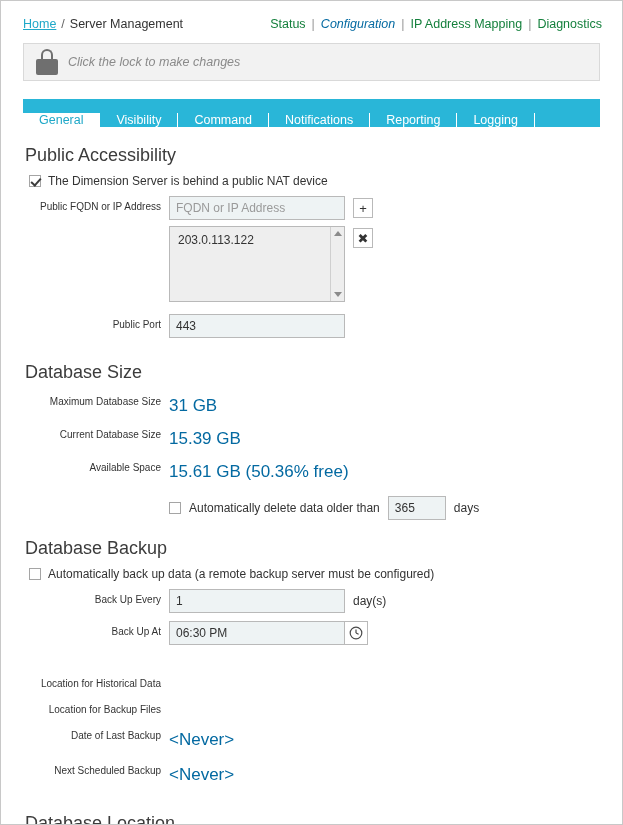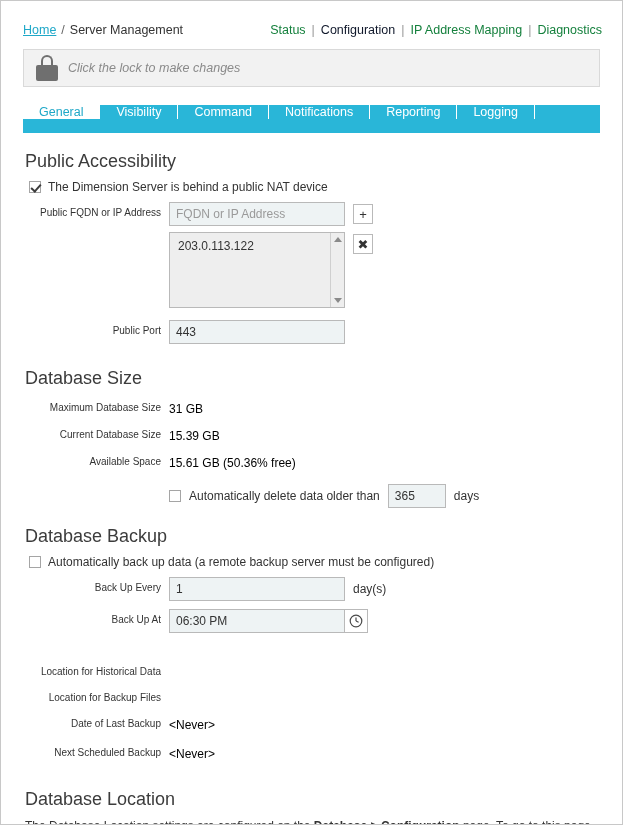--- a/index.html
+++ b/index.html
@@ -15,40 +15,40 @@
     background: #ffffff;
     border: 1px solid #c8c8c8;
     overflow: hidden;
   }
 
   
   .topbar {
     display: flex;
     align-items: center;
     justify-content: space-between;
-    padding: 22px 20px 6px 22px;
+    padding: 16px 20px 6px 22px;
     font-size: 12px;
     color: #444;
     gap: 34px;
   }
   .breadcrumb { display: flex; align-items: center; gap: 5px; font-size: 12.5px; }
   .breadcrumb a {
     color: #1fa8c8;
     text-decoration: underline;
     cursor: pointer;
   }
   .breadcrumb .sep { color: #666; }
   .breadcrumb .current { color: #333; }
 
   .topnav { display: flex; align-items: center; gap: 6px; font-size: 12.5px; }
   .topnav a {
     color: #15803d;
     cursor: pointer;
   }
-  .topnav .active { color: #0f172a; text-decoration: none; }
+  .topnav .active { color: #0369a1; text-decoration: none; font-style: italic; }
   .topnav .divider { color: #999; }
 
   
   .lockbar {
     margin: 6px 22px 0 22px;
     height: 38px;
     background: #f2f2f2;
     border: 1px solid #d9d9d9;
     display: flex;
     align-items: center;
@@ -81,21 +81,21 @@
     font-size: 12.5px;
     font-style: italic;
   }
 
   
   .tabs {
     margin: 18px 22px 0 22px;
     height: 28px;
     background: #29b6d8;
     display: flex;
-    align-items: flex-start;
+    align-items: flex-end;
   }
   .tab {
     padding: 0 16px;
     display: flex;
     align-items: center;
     justify-content: center;
     font-size: 12.5px;
     color: #ffffff;
     cursor: pointer;
     border-right: 1px solid #ffffff;
@@ -128,22 +128,22 @@
   .lbl {
     width: 144px;
     text-align: right;
     font-size: 10px;
     color: #333;
     padding-top: 5px;
     padding-right: 8px;
     flex: 0 0 auto;
   }
   .val {
-    font-size: 12px;
-    color: #000000;
+    font-size: 17px;
+    color: #0369a1;
     padding-top: 5px;
   }
 
   input[type="text"] {
     width: 176px;
     height: 24px;
     border: 1px solid #b9b9b9;
     background: #eef3f4;
     font-size: 12px;
     color: #333;

